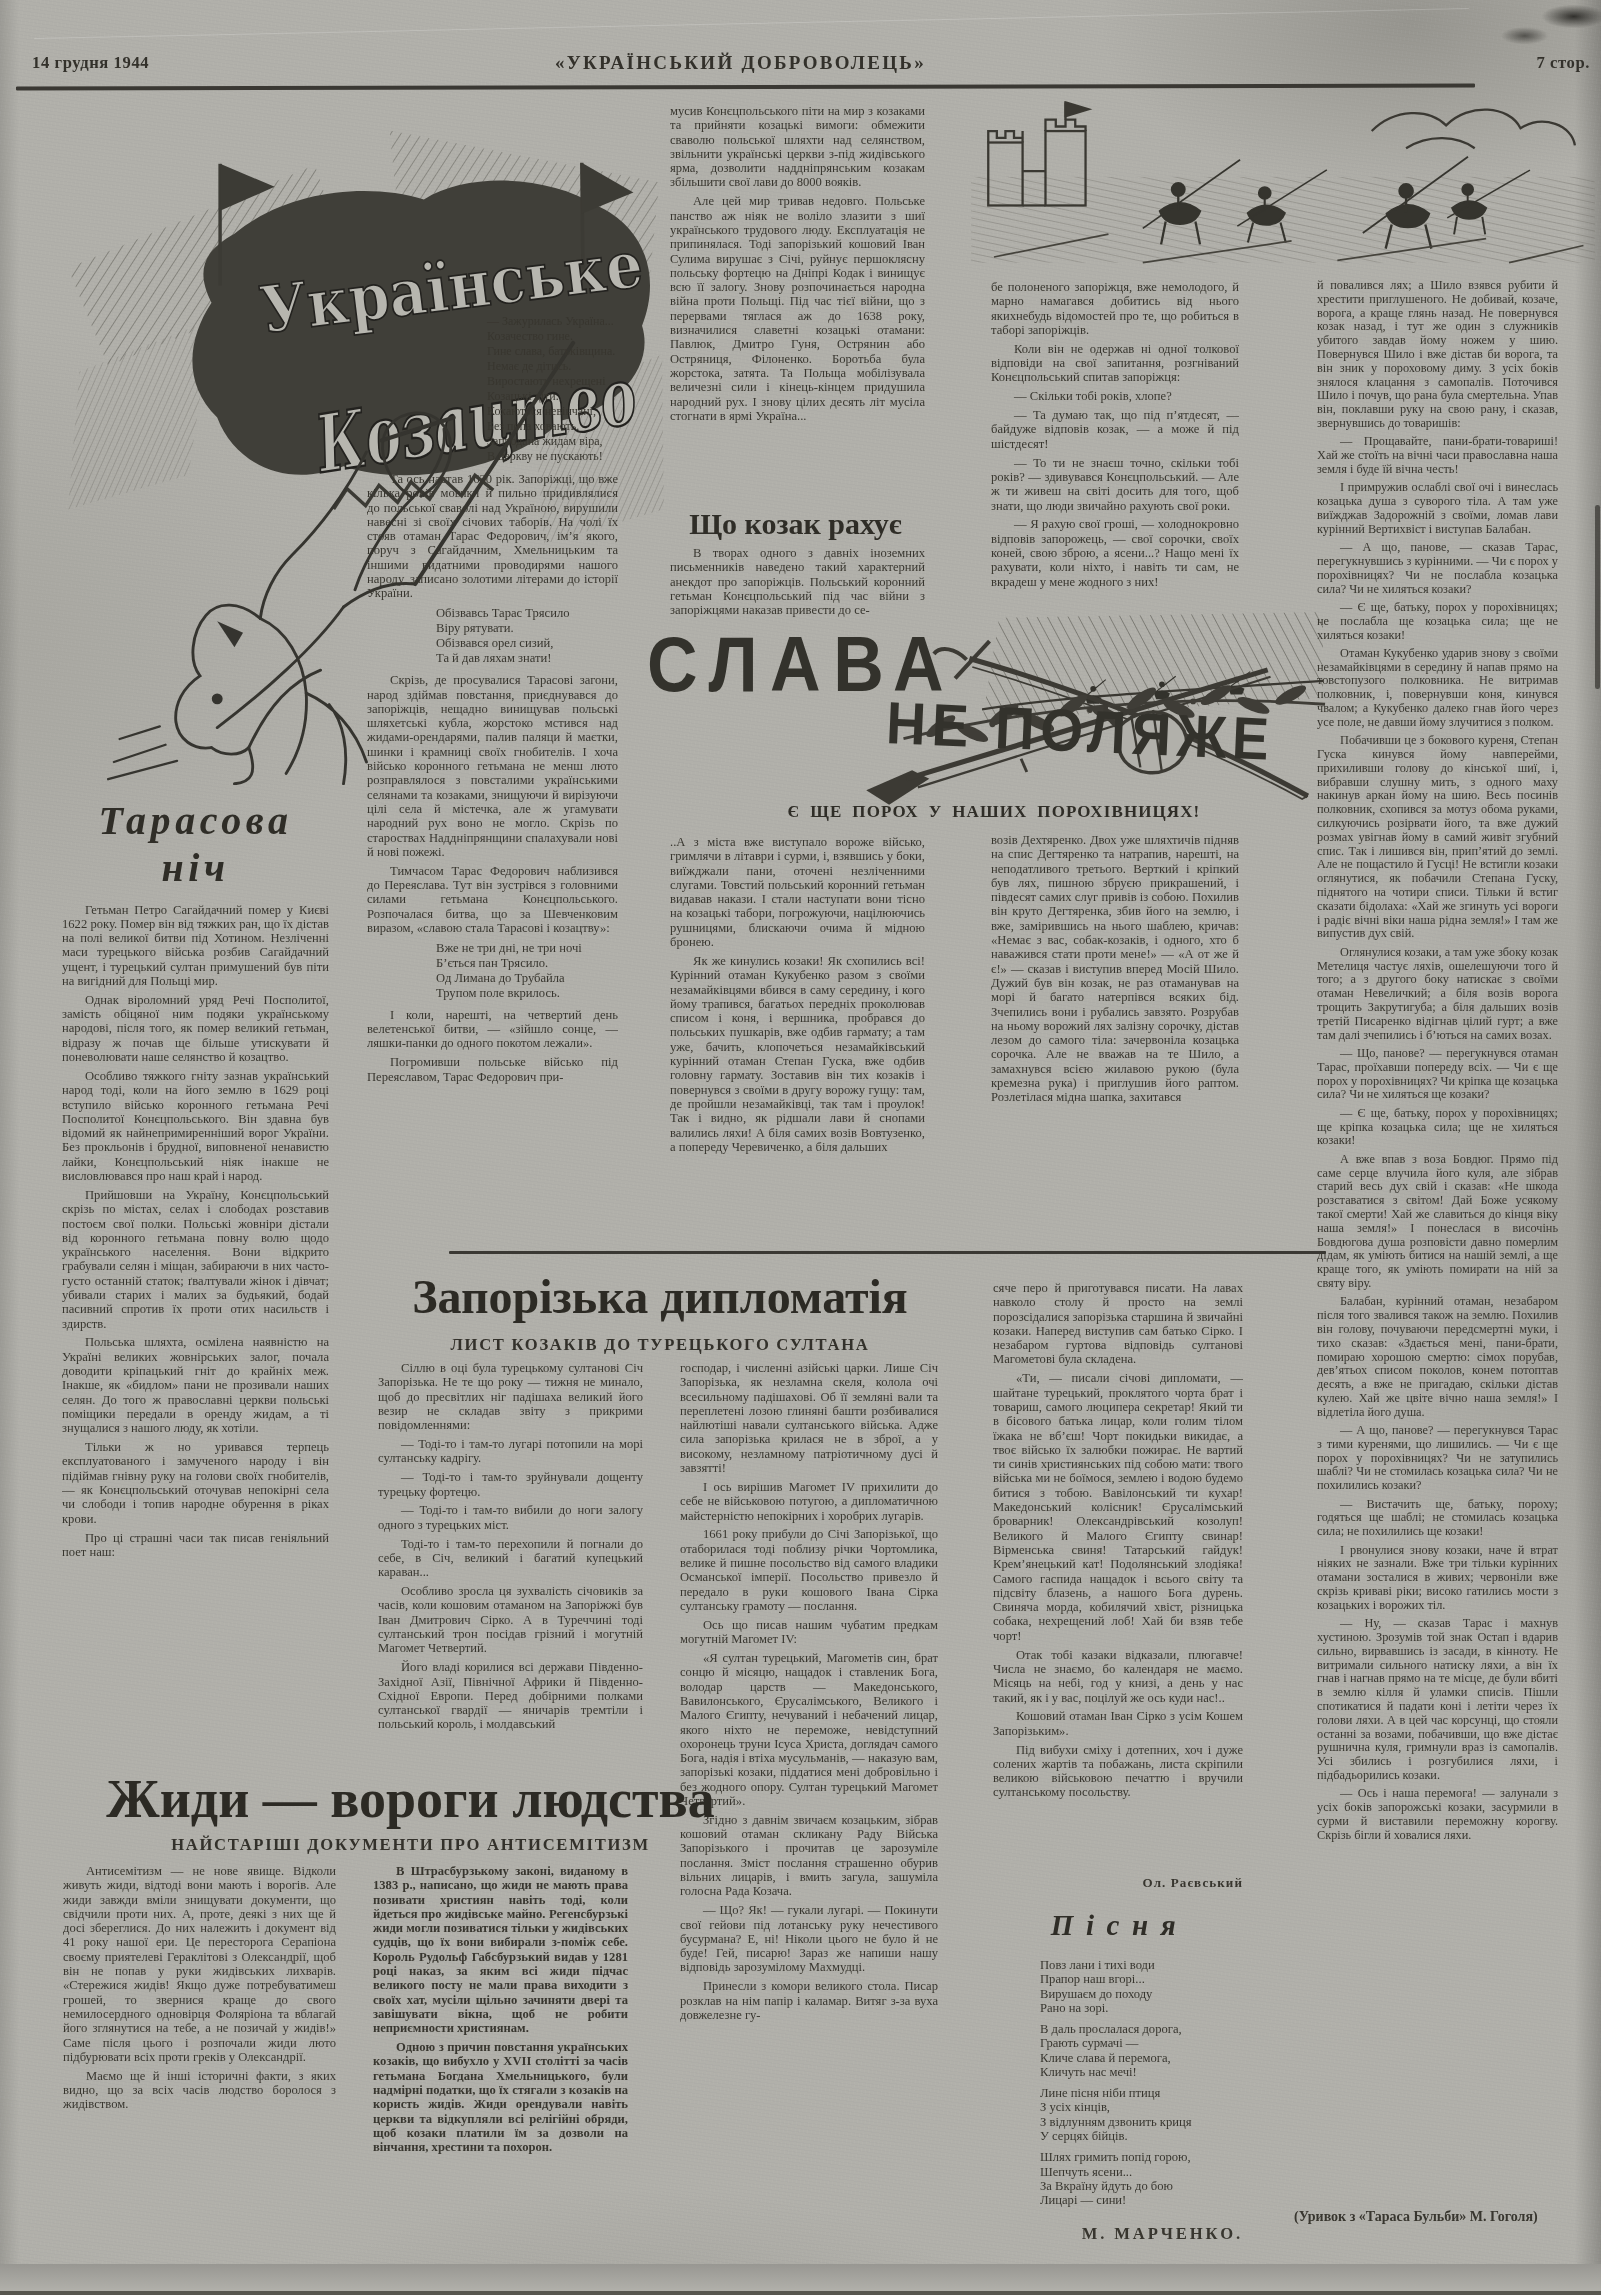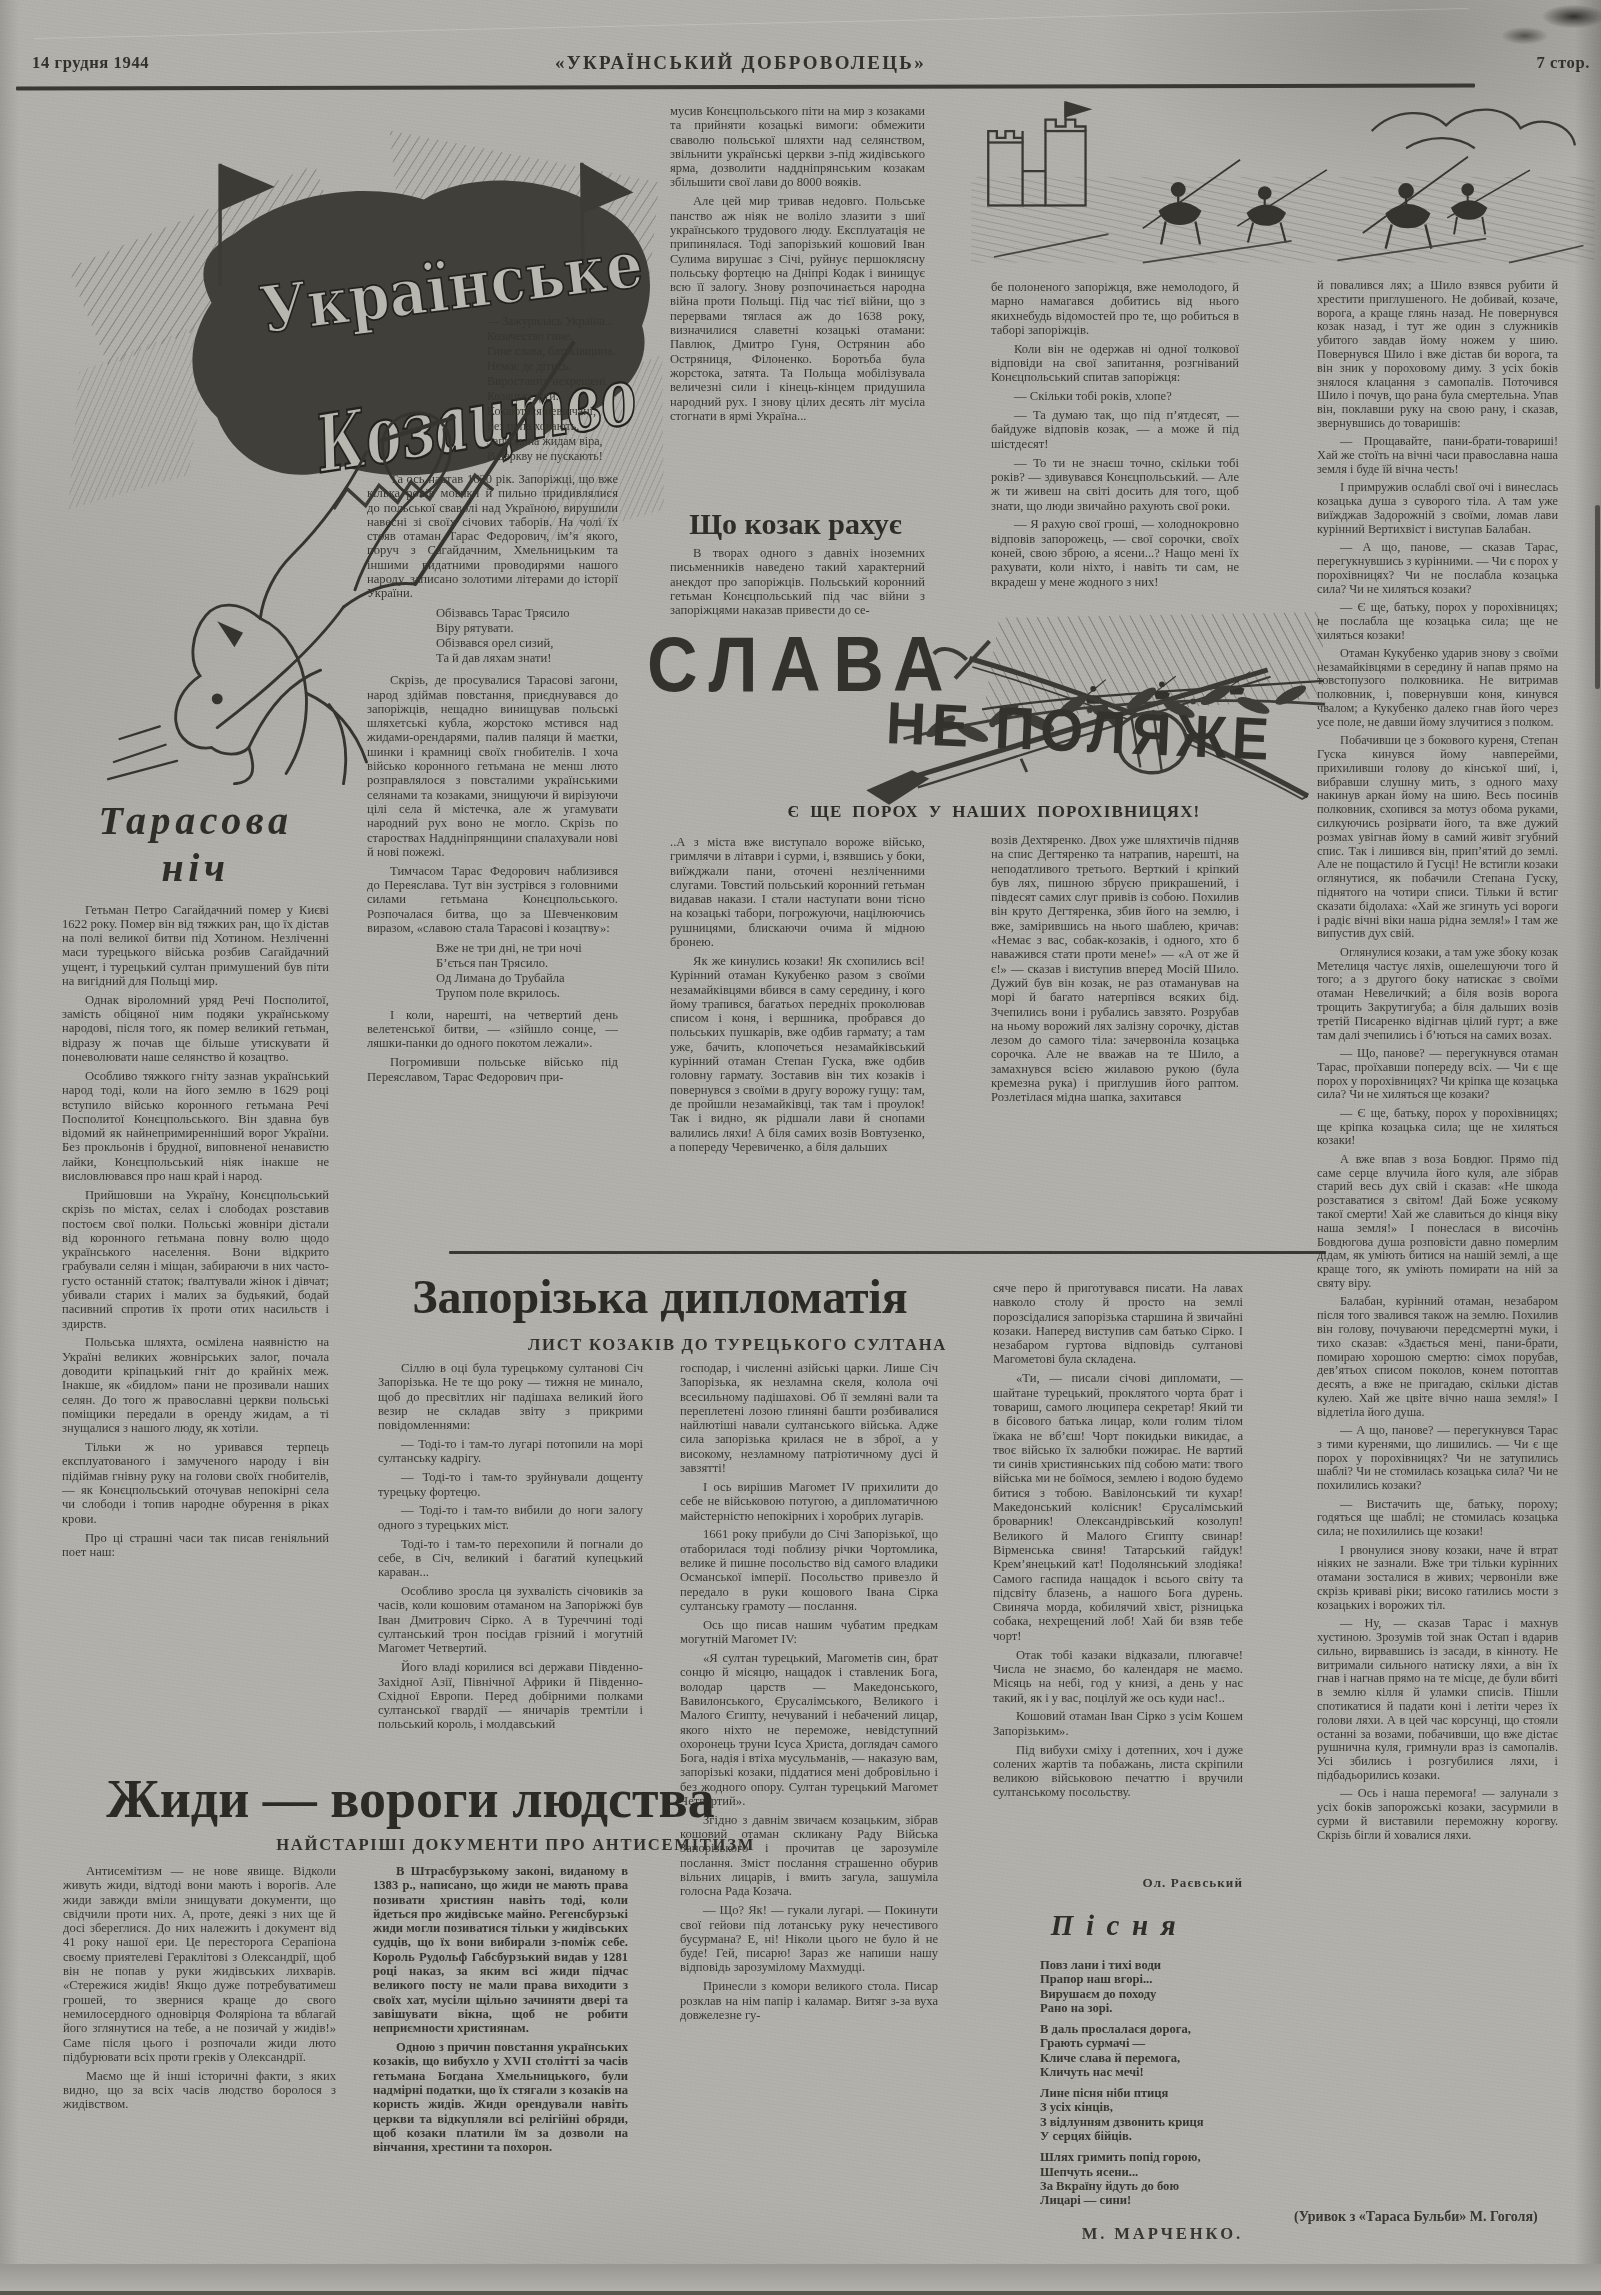--- a/index.html
+++ b/index.html
@@ -25,29 +25,29 @@
   .vline{margin:0;line-height:15px;}
   .poem{margin-left:120px;font-size:12px;}
   .quatrain{margin:5.7px 0 6.9px 69px;font-size:12.6px;}
   .stanza-gap{height:6.9px;}
   .hdr{font-weight:bold;font-size:16.6px;letter-spacing:0.6px;color:#33312b;}
   .masthead-title{font-size:19px;letter-spacing:2.3px;text-align:center;}
   .rule{background:#3a3833;border-radius:1.1px;}
   .h-tarasova{font-size:40px;font-style:italic;font-weight:bold;letter-spacing:4.6px;text-align:center;color:#2f2d27;margin:0 0 11.5px 0;}
   .h-qkr{font-size:30px;font-weight:bold;text-align:center;color:#2f2d27;}
   .h-big{font-weight:bold;text-align:center;color:#2c2a24;}
-  .subt{font-weight:bold;text-align:right;letter-spacing:1.7px;color:#33312b;font-size:16.6px;}
+  .subt{font-weight:bold;text-align:center;letter-spacing:1.7px;color:#33312b;font-size:16.6px;}
   .slava-word{font-family:"Liberation Sans","DejaVu Sans",sans-serif;font-weight:bold;color:#33322c;
     font-size:70px;letter-spacing:12.6px;transform:scaleY(1.12);transform-origin:left top;}
   .nepol-word{font-family:"Liberation Sans","DejaVu Sans",sans-serif;font-weight:bold;color:#33322c;
     font-size:55px;letter-spacing:5.7px;transform:rotate(2.5deg) scaleY(1.08);transform-origin:left top;}
   .slogan{font-weight:bold;font-size:17px;letter-spacing:1.1px;word-spacing:4.6px;color:#2f2d27;}
   .byline{font-weight:bold;font-size:13px;text-align:right;letter-spacing:1.1px;}
   .h-pisnia{font-size:29px;font-style:italic;letter-spacing:12.6px;text-align:center;font-weight:bold;color:#2f2d27;}
-  .pisnia-lines .vline{font-weight:bold;font-size:12.6px;line-height:14.3px;}
+  .pisnia-lines .vline{font-weight:normal;font-size:12.6px;line-height:14.3px;}
   .sig{font-weight:bold;font-size:16.6px;letter-spacing:2.9px;text-align:right;padding-right:19.5px;}
   .credit{font-weight:bold;font-size:14px;margin-left:44px;}
   .scan-band{left:0;top:2264px;width:1601px;height:32px;background:linear-gradient(#989792,#b6b5af);}
   .scan-line{left:0;top:2291px;width:1601px;height:4px;background:#57564f;}
   .corner-smudge{right:0;top:0;width:109px;height:55px;
     background:radial-gradient(ellipse 46px 17px at 75% 30%, rgba(20,19,16,.8), transparent 70%),
                radial-gradient(ellipse 34px 12.6px at 30% 65%, rgba(20,19,16,.55), transparent 70%);}
   .edge-dash{right:1.1px;top:505px;width:5.2px;height:184px;background:rgba(25,24,20,.55);border-radius:2.3px;}
   .scratch{left:34px;top:23px;width:1435px;height:1.1px;background:rgba(255,255,255,.18);transform:rotate(-1.2deg);}
   svg text{user-select:none;}

